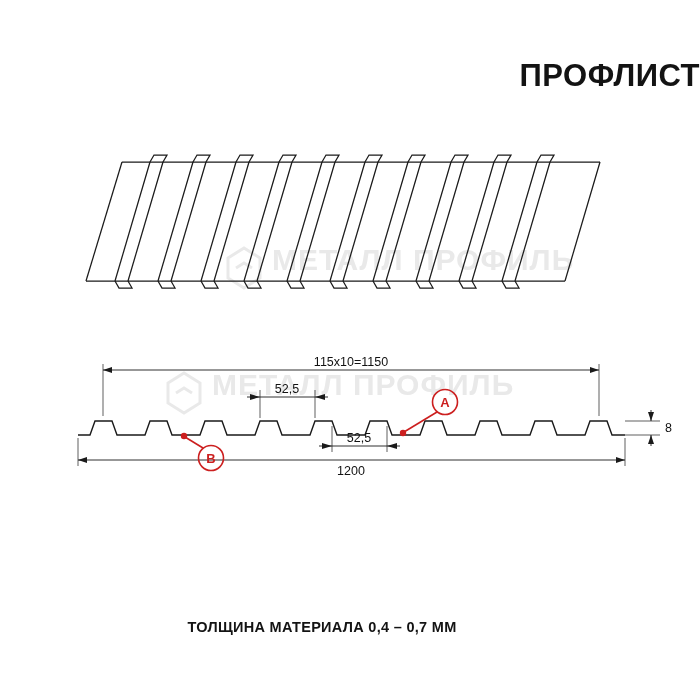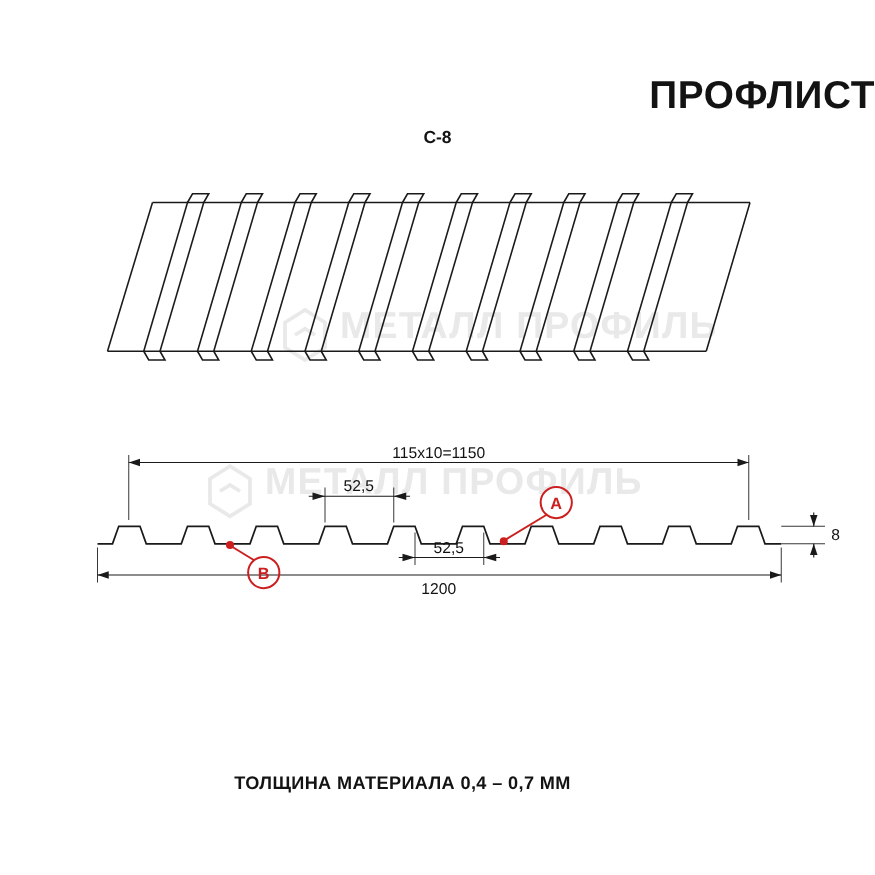--- a/index.html
+++ b/index.html
@@ -74,21 +74,20 @@
     font-weight: bold;
     fill: #cc1f1f;
   }
 </style>
 </head>
 <body>
 
 <div class="page">
 
   <div class="title">ПРОФЛИСТ</div>
-  <div class="subtitle">С-8</div>
 
   <svg class="art" width="700" height="340" viewBox="0 0 700 340">
     <g>
       <text class="wm" x="272" y="270">МЕТАЛЛ ПРОФИЛЬ</text>
       <g fill="none" stroke="#e9e9e9" stroke-width="3">
         <path d="M228 258 l16 -10 16 10 0 20 -16 10 -16 -10 z"></path>
         <path d="M236 268 l8 -5 8 5"></path>
       </g>
     </g>
 

